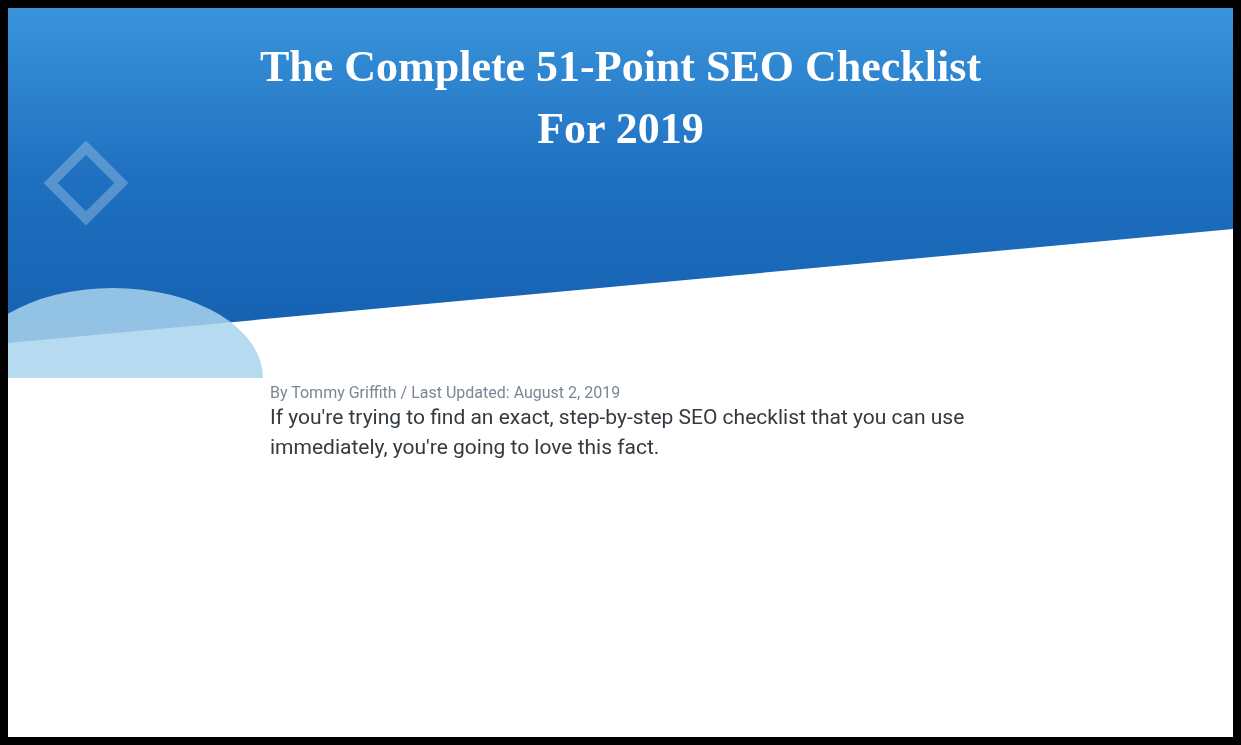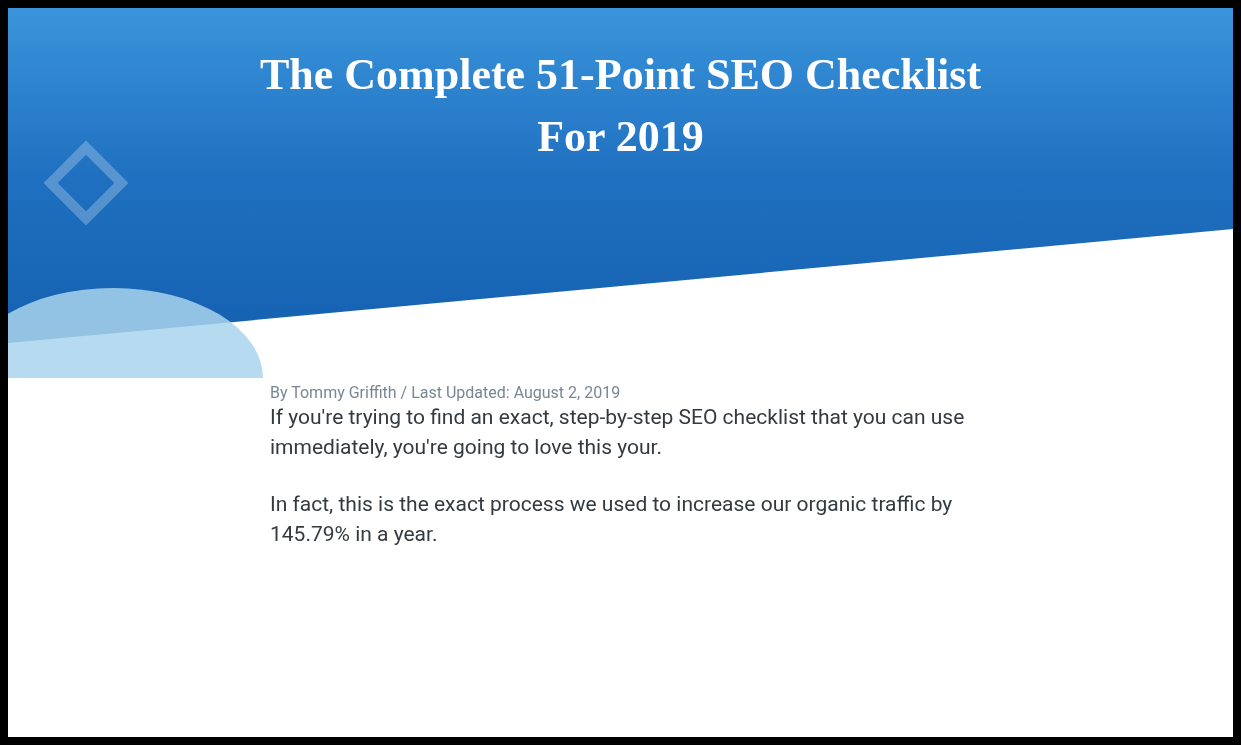--- a/index.html
+++ b/index.html
@@ -57,21 +57,21 @@
       left: 48px;
       top: 145px;
       width: 60px;
       height: 60px;
       transform: rotate(45deg);
       border: 10px solid rgba(255,255,255,0.25);
       z-index: 1;
     }
     .page-title {
       position: absolute;
-      top: 36px;
+      top: 28px;
       left: 50%;
       transform: translateX(-50%);
       color: #fff;
       font-family: Georgia, "Times New Roman", serif;
       font-weight: 700;
       font-size: 44px;
       line-height: 1.4;
       text-align: center;
       width: 800px;
       z-index: 3;
@@ -103,17 +103,16 @@
     <h1 class="page-title">The Complete 51-Point SEO Checklist For 2019</h1>
     <div class="hero-diagonal"></div>
     <div class="hero-wave"></div>
   </div>
 
   <div class="content">
     <div class="byline">
       <span>By </span><span>Tommy Griffith</span><span> / Last Updated: </span><span>August 2, 2019</span>
     </div>
     <div class="body-text">
-      <p>If you're trying to find an exact, step-by-step SEO checklist that you can use immediately, you're going to love this your.</p>
-      <p>In fact, this is the exact process we used to increase our organic traffic by 145.79% in a year.</p>
+      <p>If you're trying to find an exact, step-by-step SEO checklist that you can use immediately, you're going to love this fact.</p>
     </div>
   </div>
 </div>
 
 </body></html>

